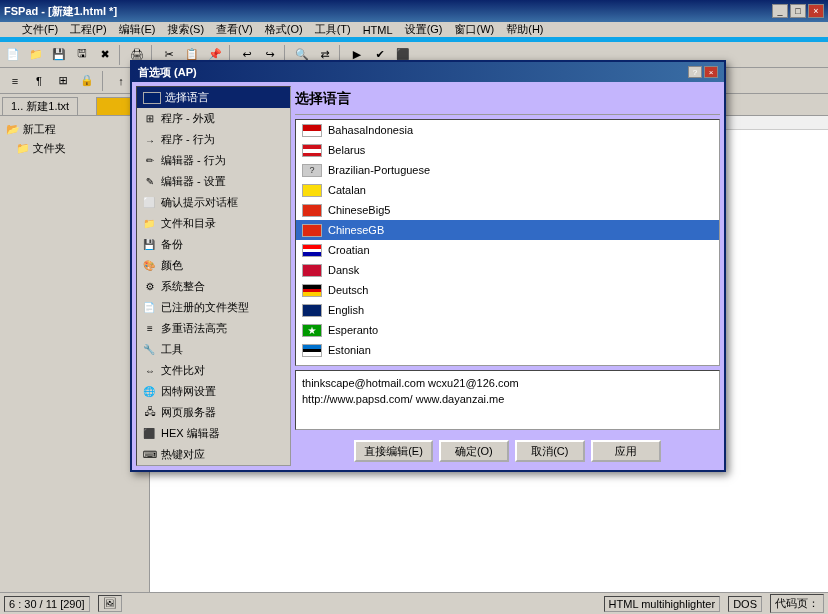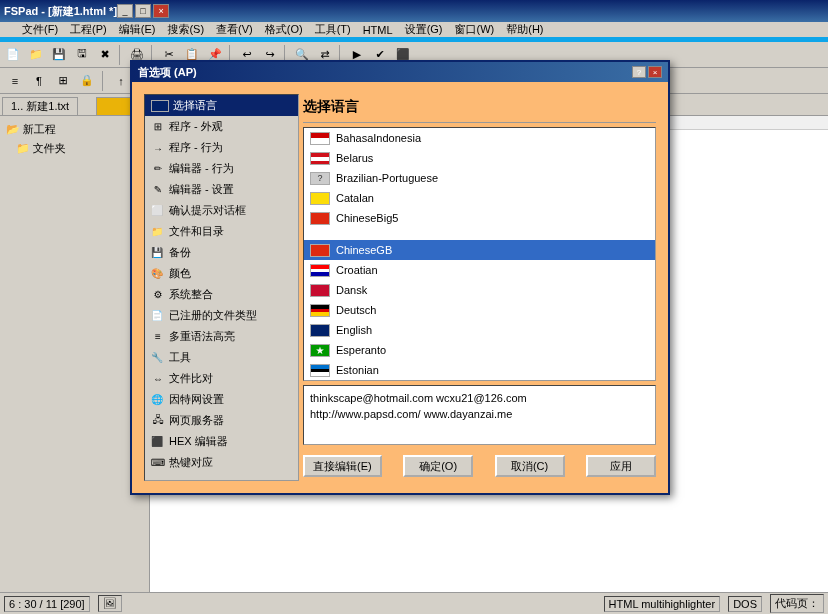--- a/index.html
+++ b/index.html
@@ -13,20 +13,21 @@
       position: relative;
     }
 
     
     .title-bar {
       background: linear-gradient(to bottom, #0a246a, #3a6ea5);
       color: white;
       height: 22px;
       display: flex;
       align-items: center;
+      justify-content: space-between;
       padding: 0 4px;
       user-select: none;
     }
     .title-bar-text {
       font-size: 11px;
       font-weight: bold;
     }
     .title-bar-buttons {
       display: flex;
       gap: 2px;
@@ -190,24 +191,24 @@
     .dialog-overlay {
       position: absolute;
       top: 0; left: 0; right: 0; bottom: 0;
       background: transparent;
       display: flex;
       align-items: center;
       justify-content: center;
       z-index: 100;
     }
     .dialog {
-      background: #fdba74;
+      background: #c4b5fd;
       border: 2px solid #0a246a;
       box-shadow: 3px 3px 8px rgba(0,0,0,0.5);
-      width: 540px;
+      width: 596px;
       min-height: 400px;
       position: absolute;
       top: 60px;
       left: 130px;
     }
     .dialog-title-bar {
       background: linear-gradient(to right, #0a246a, #3a6ea5);
       color: white;
       height: 20px;
       display: flex;
@@ -232,21 +233,21 @@
       cursor: pointer;
       display: flex;
       align-items: center;
       justify-content: center;
     }
     .dialog-btn.close-btn { background: #c0392b; color: white; }
 
     .dialog-content {
       display: flex;
       height: calc(100% - 20px);
-      padding: 12px;
+      padding: 4px;
       gap: 4px;
     }
 
     
     .dialog-nav {
       width: 155px;
       background: #d4d0c8;
       border: 1px inset #999;
       overflow-y: auto;
       flex-shrink: 0;
@@ -309,21 +310,20 @@
       align-items: center;
       padding: 2px 6px;
       cursor: pointer;
       font-size: 11px;
       gap: 6px;
       height: 20px;
     }
     .lang-item.selected {
       background: #316ac5;
       color: white;
-      margin-top: 12px;
     }
     .lang-flag {
       width: 20px;
       height: 13px;
       flex-shrink: 0;
       border: 1px solid #aaa;
       display: inline-block;
       overflow: hidden;
       position: relative;
     }
@@ -363,21 +363,21 @@
     }
     .pink-square {
       width: 8px;
       height: 8px;
       background: #ff69b4;
       flex-shrink: 0;
     }
 
     .dialog-buttons {
       display: flex;
-      justify-content: space-between;
+      justify-content: center;
       gap: 6px;
       padding: 6px 0 4px 0;
     }
     .action-btn {
       min-width: 70px;
       height: 22px;
       background: #d4d0c8;
       border: 2px outset #fff;
       font-size: 11px;
       cursor: pointer;

